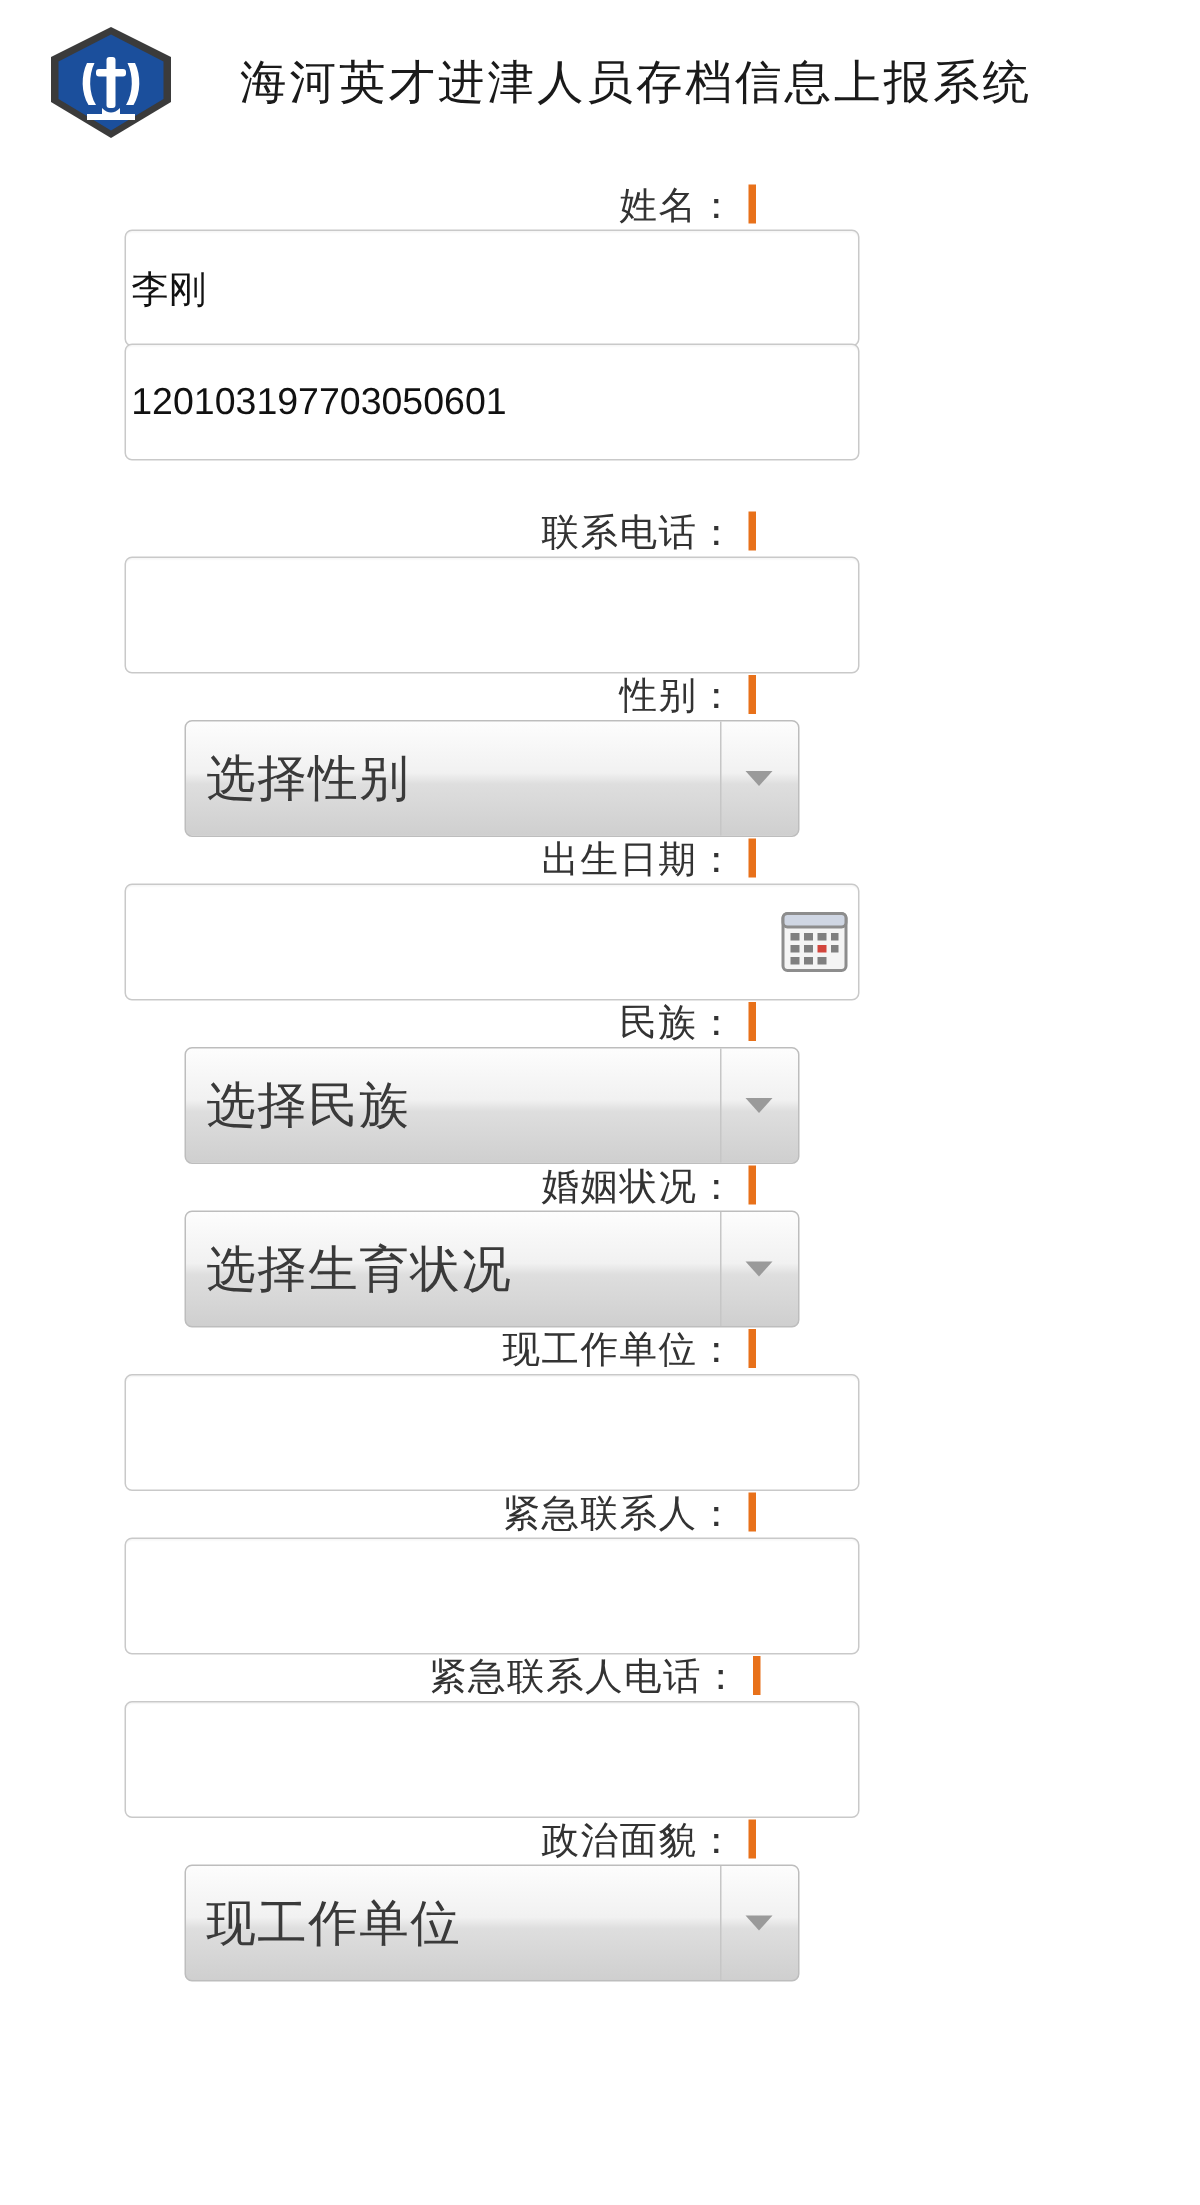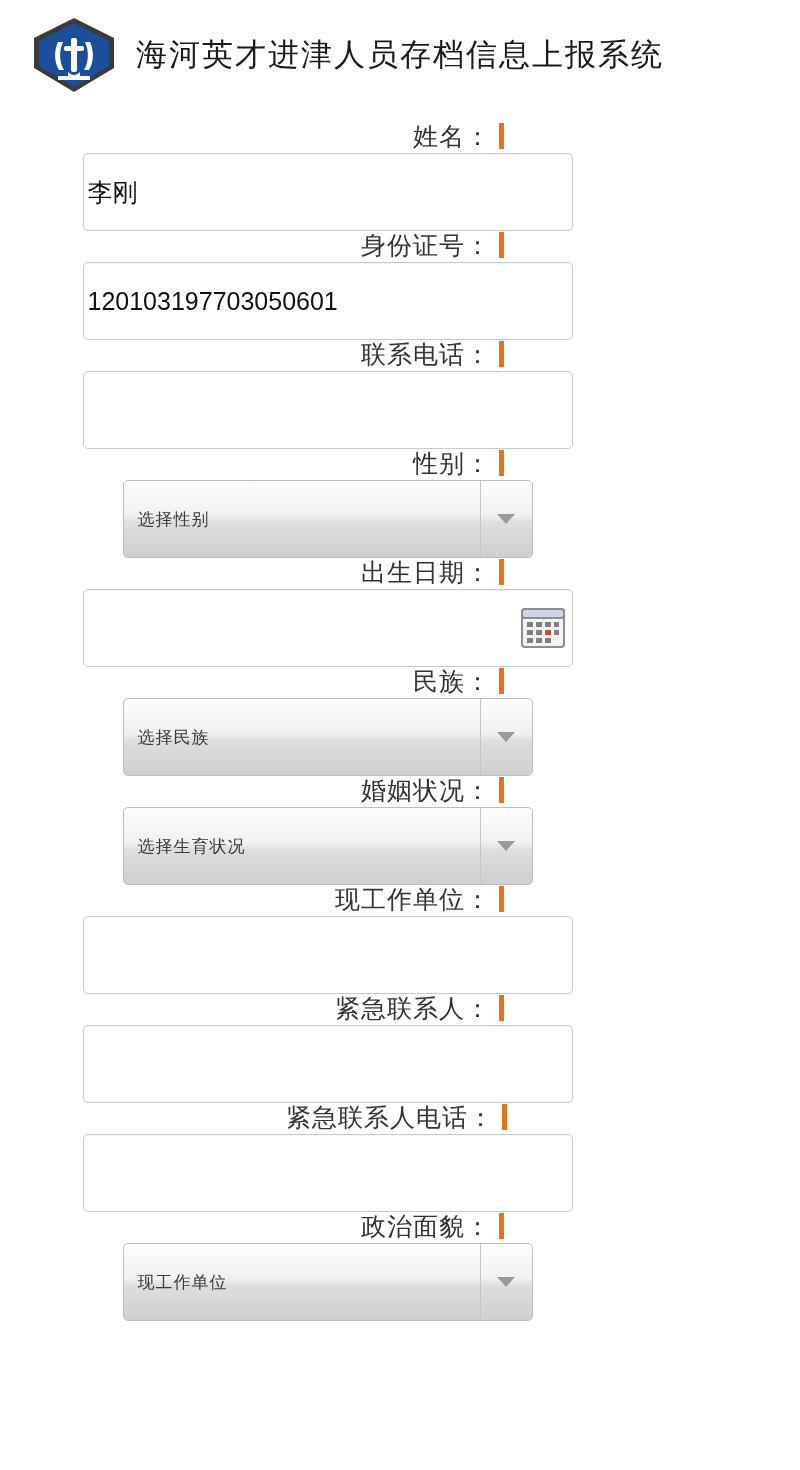--- a/index.html
+++ b/index.html
@@ -24,21 +24,21 @@
     box-sizing: border-box;
   }
   .logo {
     width: 92px;
     height: 78px;
     position: relative;
     flex: 0 0 auto;
   }
   .logo svg { display: block; }
   .header-title {
-    margin-left: 16px;
+    margin-left: 40px;
     font-size: 31px;
     letter-spacing: 2px;
     color: #1a1a1a;
     font-family: "Liberation Sans", sans-serif;
     white-space: nowrap;
   }
 
   
   .form {
     margin-top: 28px;
@@ -102,21 +102,21 @@
     background: linear-gradient(to bottom, #fdfdfd 0%, #f1f1f1 45%, #dedede 55%, #cfcfcf 100%);
     display: flex;
     align-items: center;
     justify-content: space-between;
     padding: 0 0 0 14px;
     font-size: 25px;
     color: #3c3c3c;
     position: relative;
   }
   .selectfield .sel-text {
-    font-size: 17px;
+    font-size: 33px;
     color: #3a3a3a;
     letter-spacing: 1px;
   }
   .arrow-box {
     width: 52px;
     height: 100%;
     display: flex;
     align-items: center;
     justify-content: center;
     border-left: 1px solid #c6c6c6;
@@ -170,23 +170,20 @@
       <span>姓名：</span><span class="req"></span>
     </div>
     <div class="field-cell">
       <div class="textfield">
         <span class="value">李刚</span>
       </div>
     </div>
   </div>
 
   <div class="row">
-    <div class="label-cell">
-      <span>身份证号：</span><span class="req"></span>
-    </div>
     <div class="field-cell">
       <div class="textfield">
         <span class="value">120103197703050601</span>
       </div>
     </div>
   </div>
 
   <div class="row">
     <div class="label-cell">
       <span>联系电话：</span><span class="req"></span>

